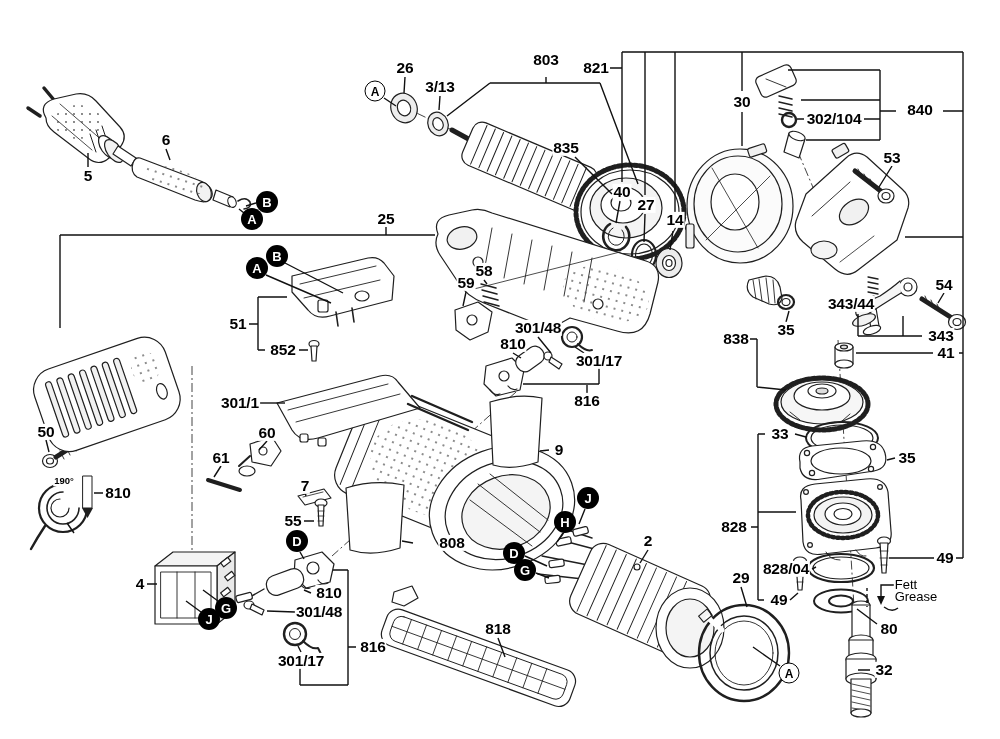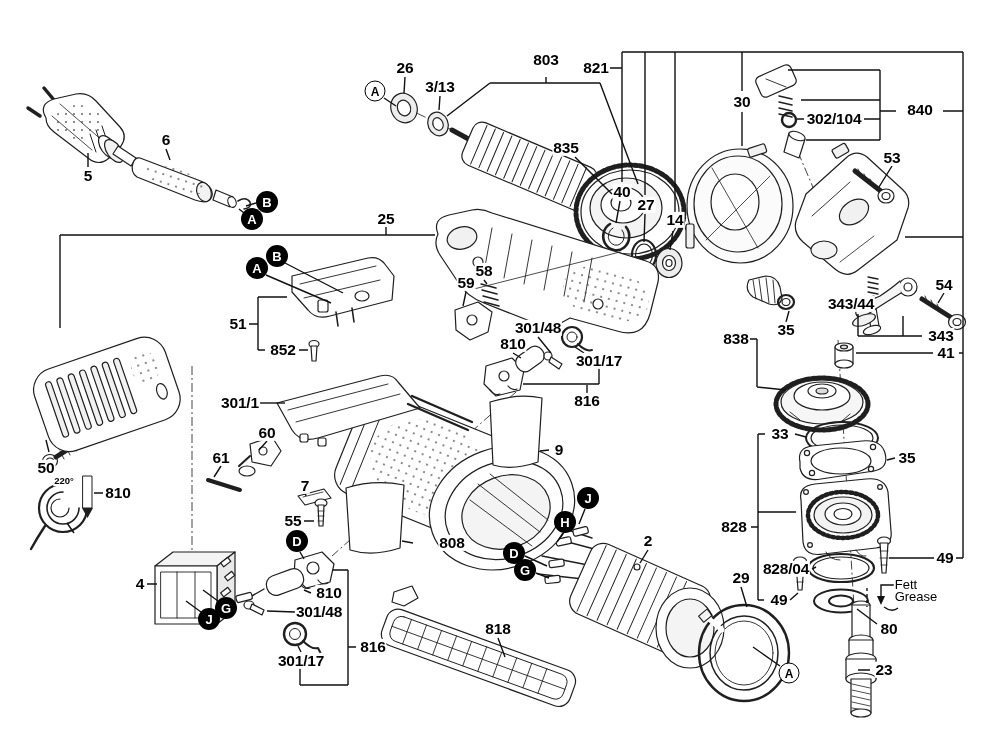--- a/index.html
+++ b/index.html
@@ -483,21 +483,21 @@
       <div class="plbl" style="left: 892px; top: 158px;">53</div>
       <div class="plbl" style="left: 944px; top: 285px;">54</div>
       <div class="plbl" style="left: 851px; top: 304px;">343/44</div>
       <div class="plbl" style="left: 941px; top: 336px;">343</div>
       <div class="plbl" style="left: 946px; top: 353px;">41</div>
       <div class="plbl" style="left: 786px; top: 330px;">35</div>
       <div class="plbl" style="left: 736px; top: 339px;">838</div>
       <div class="plbl" style="left: 238px; top: 324px;">51</div>
       <div class="plbl" style="left: 283px; top: 350px;">852</div>
       <div class="plbl" style="left: 240px; top: 403px;">301/1</div>
-      <div class="plbl" style="left: 46px; top: 432px; margin-top: 36px;">50</div>
+      <div class="plbl" style="left: 46px; top: 432px;">50</div>
       <div class="plbl" style="left: 267px; top: 433px;">60</div>
       <div class="plbl" style="left: 221px; top: 458px;">61</div>
       <div class="plbl" style="left: 466px; top: 283px;">59</div>
       <div class="plbl" style="left: 484px; top: 271px;">58</div>
       <div class="plbl" style="left: 538px; top: 328px;">301/48</div>
       <div class="plbl" style="left: 513px; top: 344px;">810</div>
       <div class="plbl" style="left: 599px; top: 361px;">301/17</div>
       <div class="plbl" style="left: 587px; top: 401px;">816</div>
       <div class="plbl" style="left: 559px; top: 450px;">9</div>
       <div class="plbl" style="left: 452px; top: 543px;">808</div>
@@ -505,39 +505,39 @@
       <div class="plbl" style="left: 293px; top: 521px;">55</div>
       <div class="plbl" style="left: 648px; top: 541px;">2</div>
       <div class="plbl" style="left: 780px; top: 434px;">33</div>
       <div class="plbl" style="left: 907px; top: 458px;">35</div>
       <div class="plbl" style="left: 734px; top: 527px;">828</div>
       <div class="plbl" style="left: 786px; top: 569px;">828/04</div>
       <div class="plbl" style="left: 779px; top: 600px;">49</div>
       <div class="plbl" style="left: 945px; top: 558px;">49</div>
       <div class="plbl" style="left: 741px; top: 578px;">29</div>
       <div class="plbl" style="left: 889px; top: 629px;">80</div>
-      <div class="plbl" style="left: 884px; top: 670px;">23</div>
+      <div class="plbl" style="left: 884px; top: 670px;">32</div>
       <div class="plbl" style="left: 140px; top: 584px;">4</div>
       <div class="plbl" style="left: 329px; top: 593px;">810</div>
       <div class="plbl" style="left: 319px; top: 612px;">301/48</div>
       <div class="plbl" style="left: 301px; top: 661px;">301/17</div>
       <div class="plbl" style="left: 373px; top: 647px;">816</div>
       <div class="plbl" style="left: 498px; top: 629px;">818</div>
       <div class="plbl" style="left: 118px; top: 493px;">810</div>
       <div class="co fill" style="left: 267px; top: 202px;">B</div>
       <div class="co fill" style="left: 252px; top: 219px;">A</div>
       <div class="co fill" style="left: 277px; top: 256px;">B</div>
       <div class="co fill" style="left: 257px; top: 268px;">A</div>
       <div class="co fill" style="left: 297px; top: 541px;">D</div>
       <div class="co fill" style="left: 588px; top: 498px;">J</div>
       <div class="co fill" style="left: 565px; top: 522px;">H</div>
       <div class="co fill" style="left: 514px; top: 553px;">D</div>
       <div class="co fill" style="left: 525px; top: 570px;">G</div>
       <div class="co fill" style="left: 226px; top: 608px;">G</div>
       <div class="co fill" style="left: 209px; top: 619px;">J</div>
       <div class="co out" style="left: 375px; top: 91px;">A</div>
       <div class="co out" style="left: 789px; top: 673px;">A</div>
-      <div class="note angle" style="left: 64px; top: 481px;">220°</div>
+      <div class="note angle" style="left: 64px; top: 481px;">190°</div>
       <div class="note " style="left: 906px; top: 584px;">Fett</div>
       <div class="note " style="left: 916px; top: 596px;">Grease</div>
     </div>
 
 </div>
 
 </body></html>

